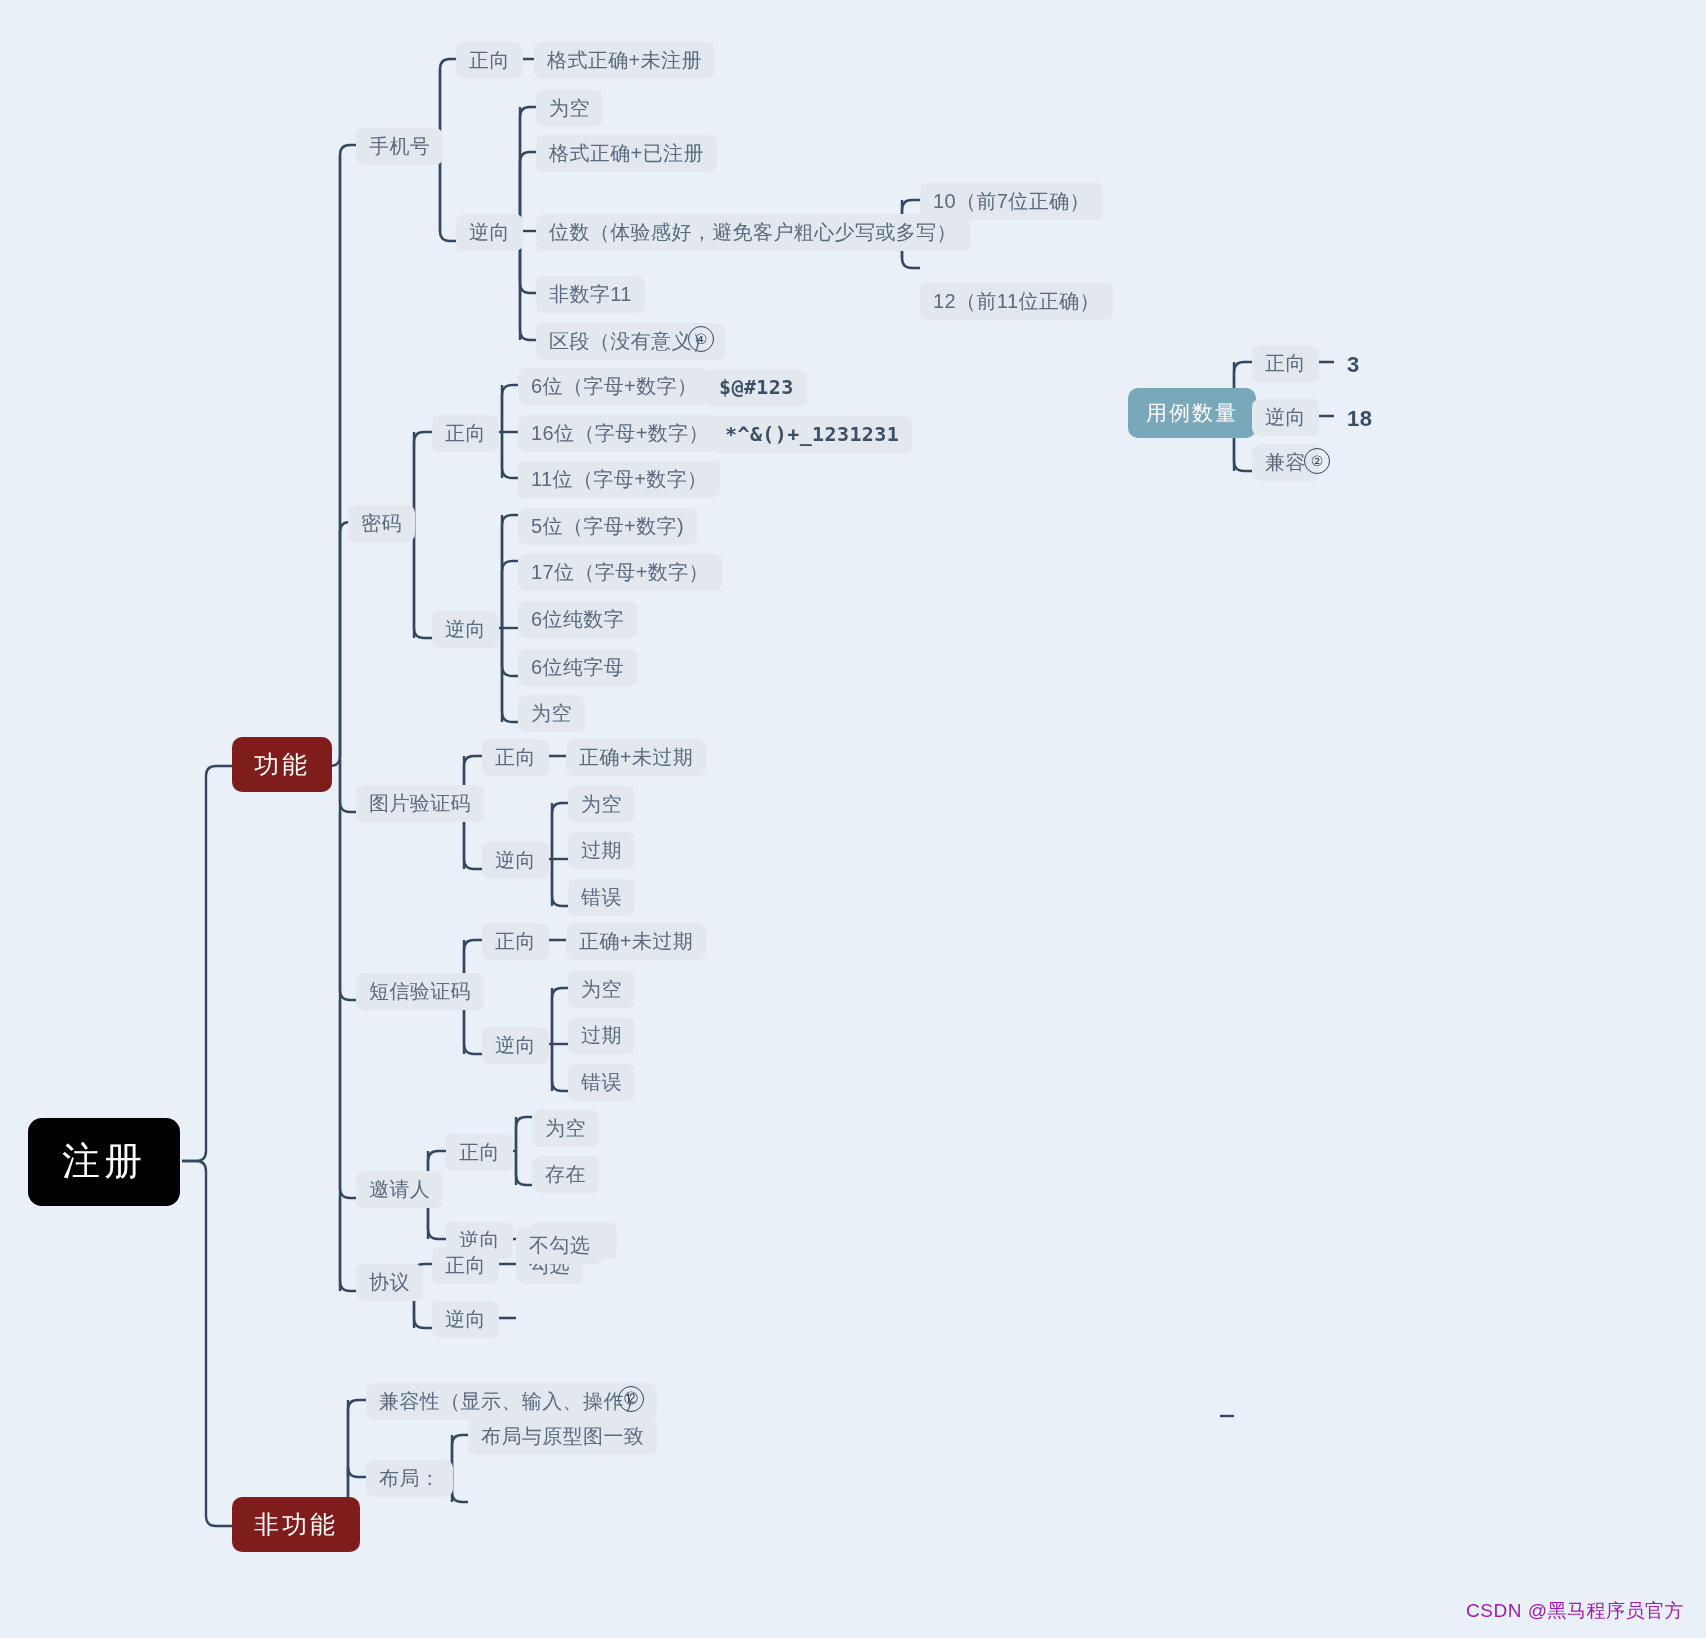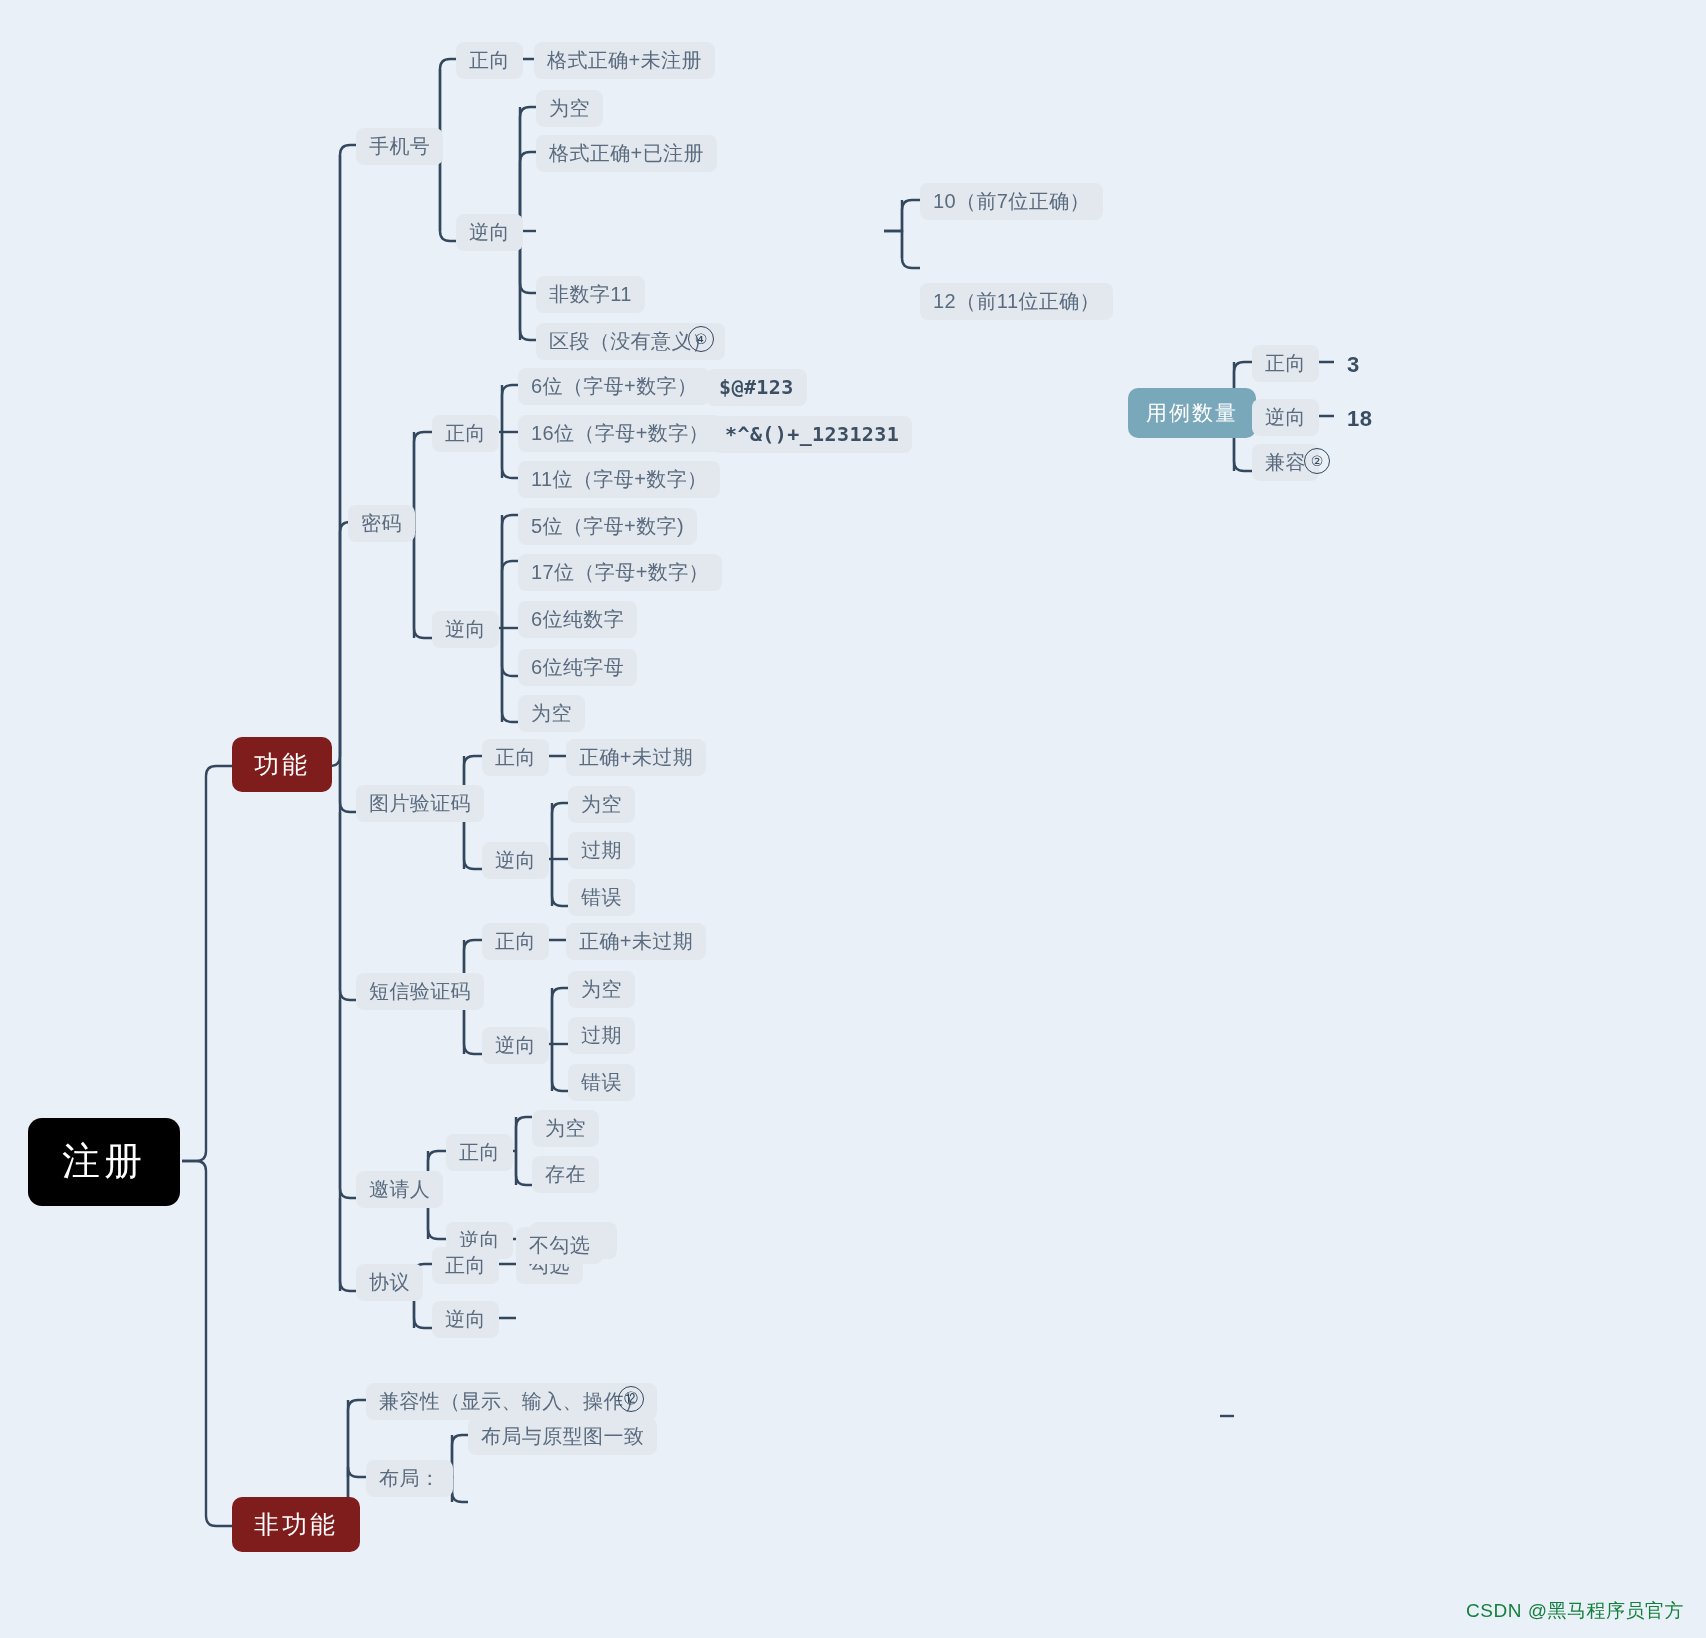--- a/index.html
+++ b/index.html
@@ -82,21 +82,21 @@
     display: flex;
     align-items: center;
     justify-content: center;
     background: transparent;
     font-family: "DejaVu Sans", sans-serif;
   }
   .watermark {
     position: absolute;
     right: 22px;
     bottom: 14px;
-    color: #15803d;
+    color: #a21caf;
     font-size: 19px;
     letter-spacing: 0.5px;
   }
 </style>
 </head>
 <body>
 
 <div id="canvas">
 
   <svg class="links" viewBox="0 0 1706 1638">
@@ -210,20 +210,21 @@
   <div class="node lvl2" style="left:232px; top:1497px;">非功能</div>
 
   <div class="node" style="left:356px; top:128px;">手机号</div>
   <div class="node" style="left:456px; top:42px;">正向</div>
   <div class="node" style="left:456px; top:214px;">逆向</div>
 
   <div class="node" style="left:534px; top:42px;">格式正确+未注册</div>
 
   <div class="node" style="left:536px; top:90px;">为空</div>
   <div class="node" style="left:536px; top:135px;">格式正确+已注册</div>
+  <div class="node" style="left:536px; top:214px;">位数（体验感好，避免客户粗心少写或多写）</div>
   <div class="node" style="left:536px; top:276px;">非数字11</div>
   <div class="node" style="left:536px; top:323px;">区段（没有意义）</div>
   <div class="badge" style="left:688px; top:326px;">④</div>
 
   <div class="node" style="left:920px; top:183px;">10（前7位正确）</div>
   <div class="node" style="left:920px; top:251px;margin-top:32px;">12（前11位正确）</div>
 
   <div class="node" style="left:348px; top:505px;">密码</div>
   <div class="node" style="left:432px; top:415px;">正向</div>
   <div class="node" style="left:432px; top:611px;">逆向</div>

